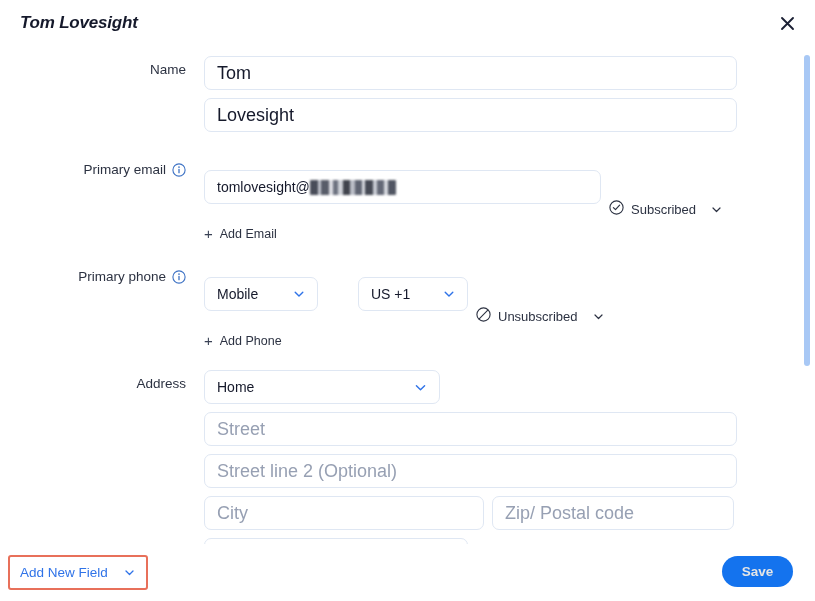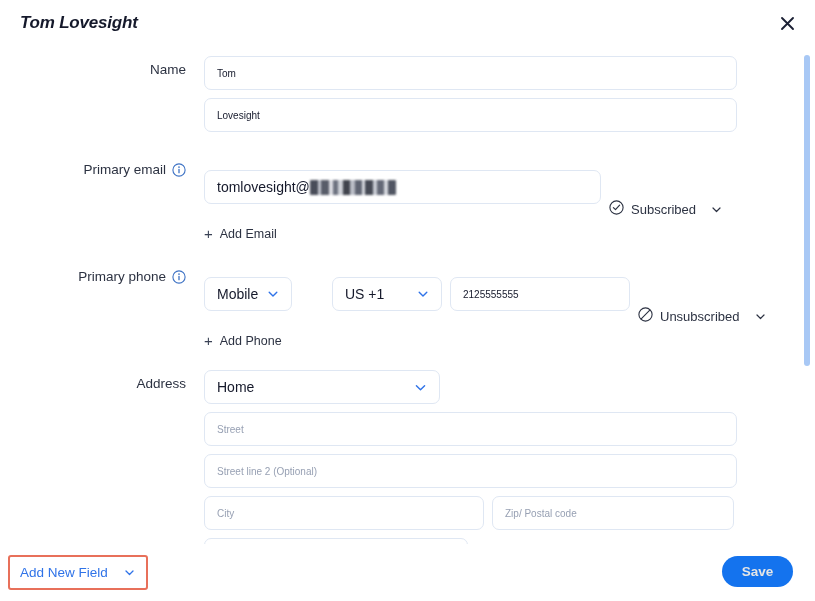--- a/index.html
+++ b/index.html
@@ -99,21 +99,21 @@
     flex-direction: column;
   }
 
   
   .txt {
     height: 34px;
     border: 1px solid #dfe7f3;
     border-radius: 7px;
     background: #ffffff;
     font-family: "Liberation Sans", sans-serif;
-    font-size: 10px;
+    font-size: 18px;
     color: #15192b;
     padding: 0 12px;
     outline: none;
   }
   .txt::placeholder { color: #97a0b3; }
   .txt.w-full { width: 533px; }
   .txt.w-email { width: 397px; }
   .txt.w-phone { width: 180px; }
   .txt.w-city  { width: 280px; }
   .txt.w-zip   { width: 242px; }
@@ -127,21 +127,21 @@
     display: flex;
     align-items: center;
     padding: 0 12px;
     font-size: 14px;
     color: #15192b;
     cursor: pointer;
     user-select: none;
   }
   .sel .sel-val { flex: 1; }
   .sel .sel-val.ph { color: #ef4444; margin-top: 24px; }
-  .sel.w-type    { width: 88px; }
+  .sel.w-type    { width: 114px; }
   .sel.w-country { width: 110px; margin-left: 40px; }
   .sel.w-home    { width: 236px; }
   .sel.w-ctry2   { width: 264px; }
   .chev { flex: 0 0 12px; margin-left: 8px; display:flex; align-items:center; }
 
   .field-gap { margin-top: 8px; }
   .inline { display: flex; align-items: center; }
   .inline > * + * { margin-left: 8px; }
 
   
@@ -349,21 +349,20 @@
             </span>
           </div>
           <div class="sel w-country">
             <span class="sel-val">US +1</span>
             <span class="chev">
               <svg width="12" height="12" viewBox="0 0 12 12">
                 <path d="M2.2 4.3 L6 8.1 L9.8 4.3" fill="none" stroke="#2f73e8" stroke-width="1.4" stroke-linecap="round" stroke-linejoin="round"></path>
               </svg>
             </span>
           </div>
-          <input class="txt w-phone" type="text" value="2125555555" style="">
           <div class="sub-status">
             <span>
               <svg width="15" height="15" viewBox="0 0 15 15">
                 <circle cx="7.5" cy="7.5" r="6.6" fill="none" stroke="#2c3242" stroke-width="1.1"></circle>
                 <path d="M3.2 11.8 L11.8 3.2" stroke="#2c3242" stroke-width="1.1" stroke-linecap="round"></path>
               </svg>
             </span>
             <span>Unsubscribed</span>
             <span class="chev">
               <svg width="11" height="11" viewBox="0 0 11 11">

